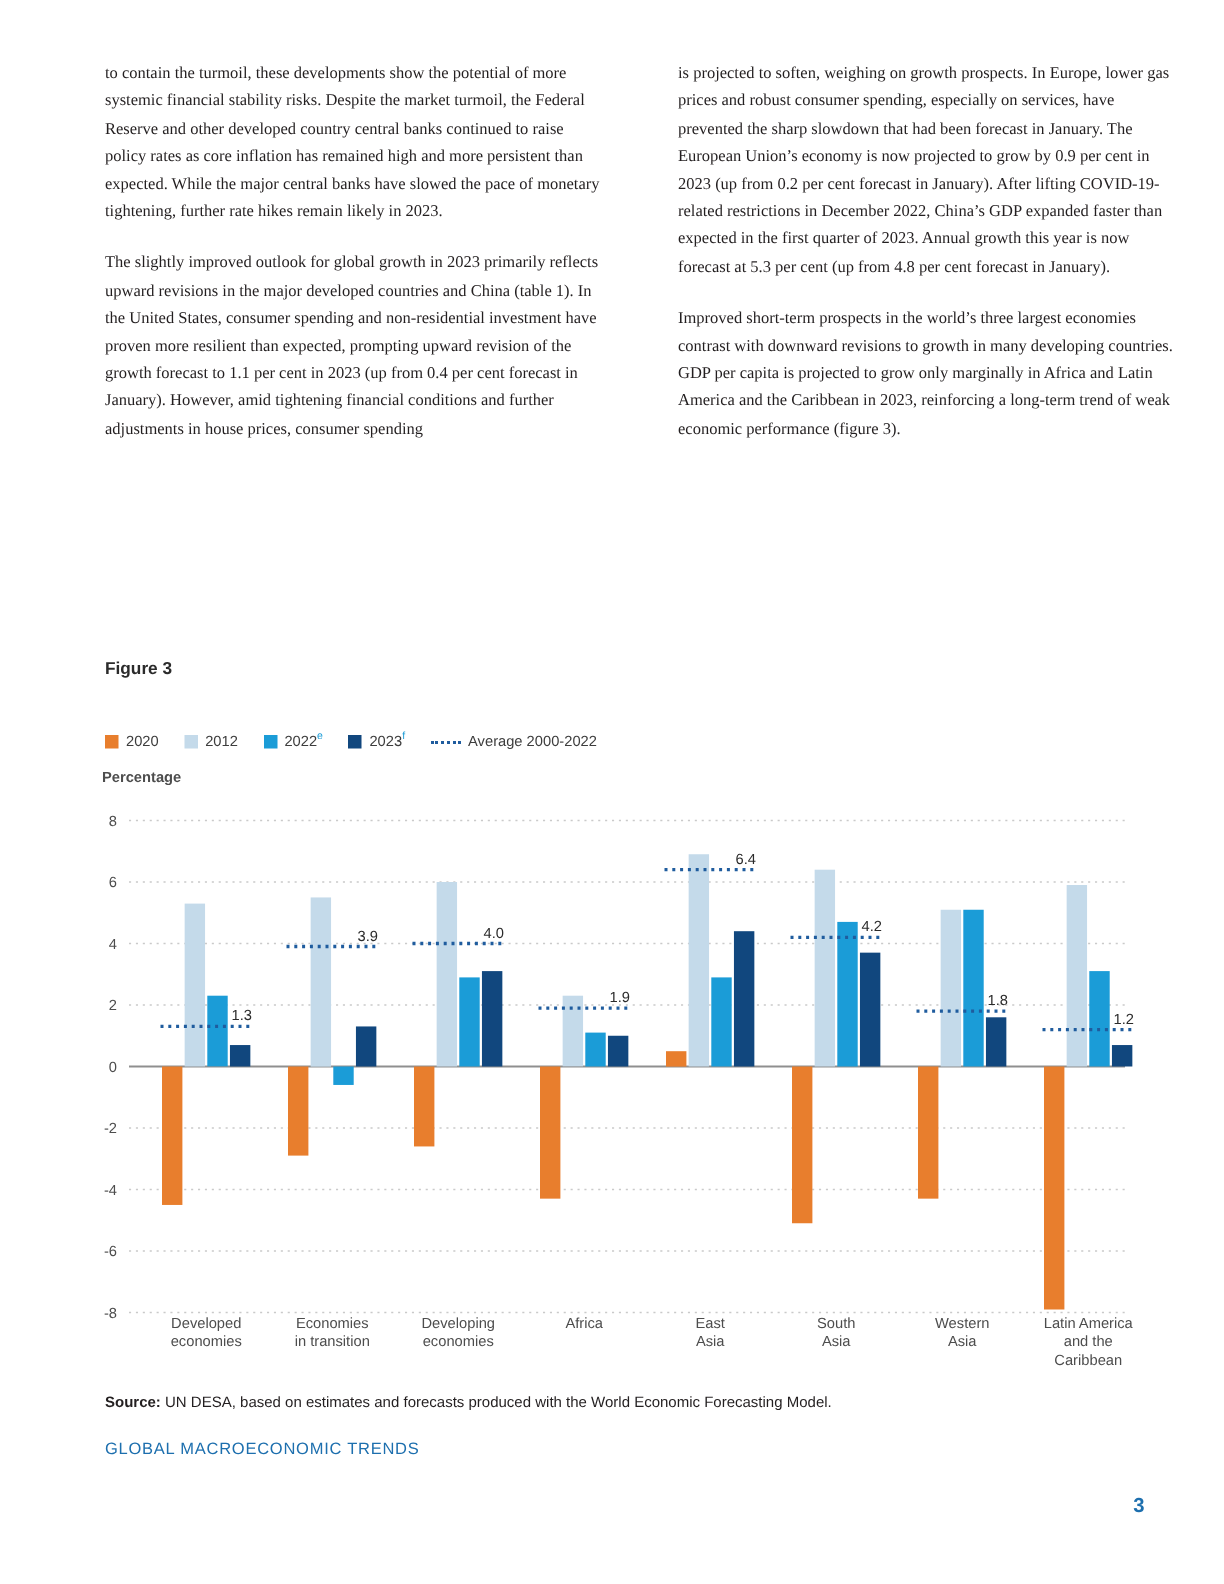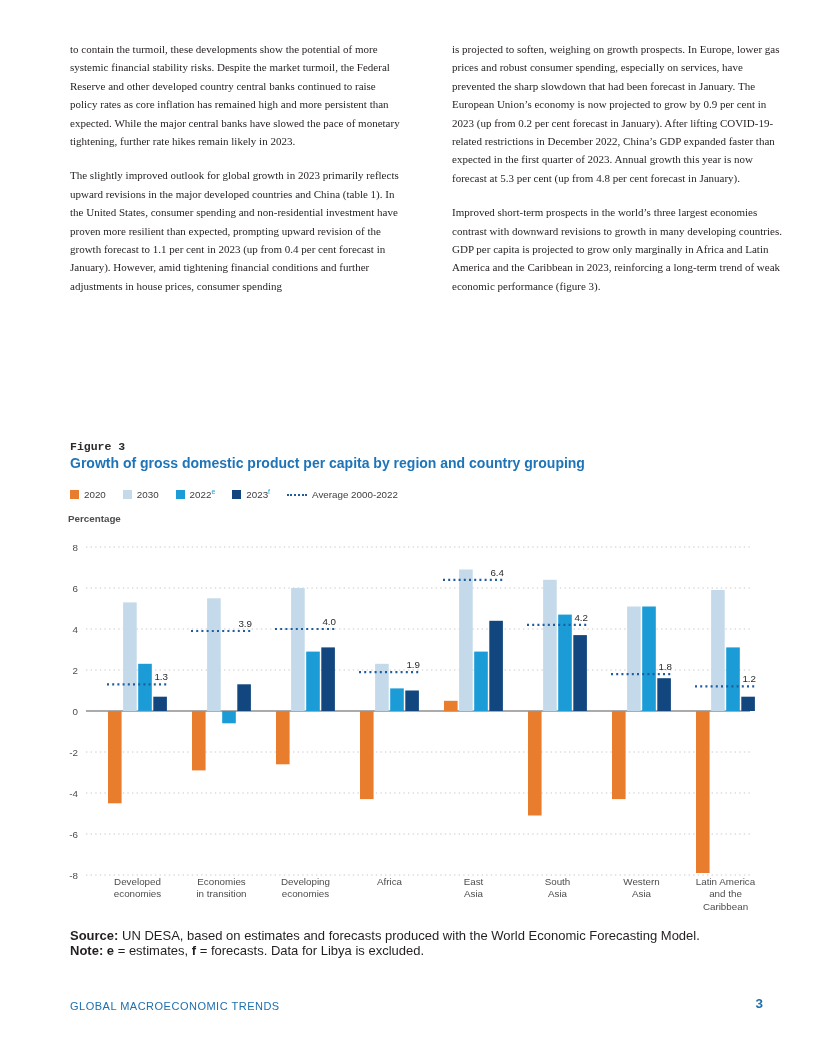--- a/index.html
+++ b/index.html
@@ -8,70 +8,69 @@
   .page { position:absolute; inset:0; }
 
   .col { position:absolute; top:40px; width:333px;
          font-family:"Liberation Serif", serif;
          font-size:11px; line-height:18.4px; color:#231f20; }
   .col p { margin:0 0 16px 0; }
   .col-left  { left:70px; }
   .col-right { left:452px; }
 
   .fig-label { position:absolute; left:70px; top:440px;
-               font-size:11.5px; font-weight:bold; color:#2b2b2b;font-family:Liberation Mono, monospace; }
+               font-size:11.5px; font-weight:bold; color:#2b2b2b; }
   .fig-title { position:absolute; left:70px; top:455px;
                font-size:14px; font-weight:bold; color:#1e74b8; }
 
   .legend { position:absolute; left:70px; top:489px; display:flex;
             align-items:flex-end; gap:17px; font-size:9.8px; color:#3d3d3d; }
   .legend-item { display:flex; align-items:center; gap:5px; }
   .swatch { width:9px; height:9px; display:inline-block; }
   .dotline { width:20px; height:0; border-top:2.5px dotted #1f5c9e; display:inline-block; }
   .legend sup { font-size:7px; color:#1b9cd7; line-height:0; }
 
   .pct-label { position:absolute; left:68px; top:513px; font-size:9.8px; color:#4d4d4d;font-weight:bold; }
 
   #chart-svg { position:absolute; left:58px; top:536px; }
   #chart-svg text { font-family:"Liberation Sans", sans-serif; }
 
   .notes { position:absolute; left:70px; top:929px; width:680px;
-           font-size:13px; line-height:14.5px; color:#231f20; }
+           font-size:10px; line-height:14.5px; color:#231f20; }
 
-  .footer-left { position:absolute; left:70px; top:1000px; font-size:11px;
+  .footer-left { position:absolute; left:70px; top:960px; font-size:11px;
                  letter-spacing:0.5px; color:#1d6fae; }
   .footer-page { position:absolute; right:53px; top:996px; font-size:13.5px;
                  font-weight:bold; color:#1d6fae; }
 </style>
 </head>
 <body>
 
 <div class="page">
 
   <div class="col col-left">
     <p>to contain the turmoil, these developments show the potential of more systemic financial stability risks. Despite the market turmoil, the Federal Reserve and other developed country central banks continued to raise policy rates as core inflation has remained high and more persistent than expected. While the major central banks have slowed the pace of monetary tightening, further rate hikes remain likely in 2023.</p>
     <p>The slightly improved outlook for global growth in 2023 primarily reflects upward revisions in the major developed countries and China (table 1). In the United States, consumer spending and non-residential investment have proven more resilient than expected, prompting upward revision of the growth forecast to 1.1 per cent in 2023 (up from 0.4 per cent forecast in January). However, amid tightening financial conditions and further adjustments in house prices, consumer spending</p>
   </div>
 
   <div class="col col-right">
     <p>is projected to soften, weighing on growth prospects. In Europe, lower gas prices and robust consumer spending, especially on services, have prevented the sharp slowdown that had been forecast in January. The European Union’s economy is now projected to grow by 0.9 per cent in 2023 (up from 0.2 per cent forecast in January). After lifting COVID-19-related restrictions in December 2022, China’s GDP expanded faster than expected in the first quarter of 2023. Annual growth this year is now forecast at 5.3 per cent (up from 4.8 per cent forecast in January).</p>
     <p>Improved short-term prospects in the world’s three largest economies contrast with downward revisions to growth in many developing countries. GDP per capita is projected to grow only marginally in Africa and Latin America and the Caribbean in 2023, reinforcing a long-term trend of weak economic performance (figure 3).</p>
   </div>
 
   <div class="fig-label">Figure 3</div>
-  <div class="fig-title">Growth of gross domestic product per capita by region and country grouping</div>
 
   <div class="legend" id="legend">
       <div class="legend-item">
         <span class="swatch" style="background: rgb(232, 126, 45);"></span>
         <span>2020</span>
       </div>
       <div class="legend-item">
         <span class="swatch" style="background: rgb(196, 218, 234);"></span>
-        <span>2030</span>
+        <span>2012</span>
       </div>
       <div class="legend-item">
         <span class="swatch" style="background: rgb(27, 156, 215);"></span>
         <span>2022<sup>e</sup></span>
       </div>
       <div class="legend-item">
         <span class="swatch" style="background: rgb(17, 71, 126);"></span>
         <span>2023<sup>f</sup></span>
       </div>
       <div class="legend-item">
@@ -154,19 +153,18 @@
       <rect x="653.1" y="54.0" width="13.6" height="121.0" fill="#C4DAEA"></rect>
       <rect x="668.2" y="111.4" width="13.6" height="63.6" fill="#1B9CD7"></rect>
       <rect x="683.3" y="160.7" width="13.6" height="14.3" fill="#11477E"></rect>
       <line x1="637" x2="698" y1="150.4" y2="150.4" stroke="#1F5C9E" stroke-width="2.2" stroke-dasharray="2 3.2"></line>
       <text x="698" y="146.4" text-anchor="end" font-size="9.8" fill="#2b2b2b">1.2</text>
       <text x="667.5" y="349" text-anchor="middle" font-size="9.8" fill="#4d4d4d"><tspan x="667.5" y="349">Latin America</tspan><tspan x="667.5" y="361.4">and the</tspan><tspan x="667.5" y="373.8">Caribbean</tspan></text>
     </svg>
 
   <div class="notes">
     <div id="source-line"><span style="font-weight: bold;">Source:</span><span> UN DESA, based on estimates and forecasts produced with the World Economic Forecasting Model.</span></div>
-    <div id="note-line"><span style="font-weight: bold;">Note:</span><span> </span><span style="font-weight: bold;">e</span><span> = estimates, </span><span style="font-weight: bold;">f</span><span> = forecasts. Data for Libya is excluded.</span></div>
   </div>
 
   <div class="footer-left">GLOBAL  MACROECONOMIC TRENDS</div>
   <div class="footer-page">3</div>
 
 </div>
 
 </body></html>

